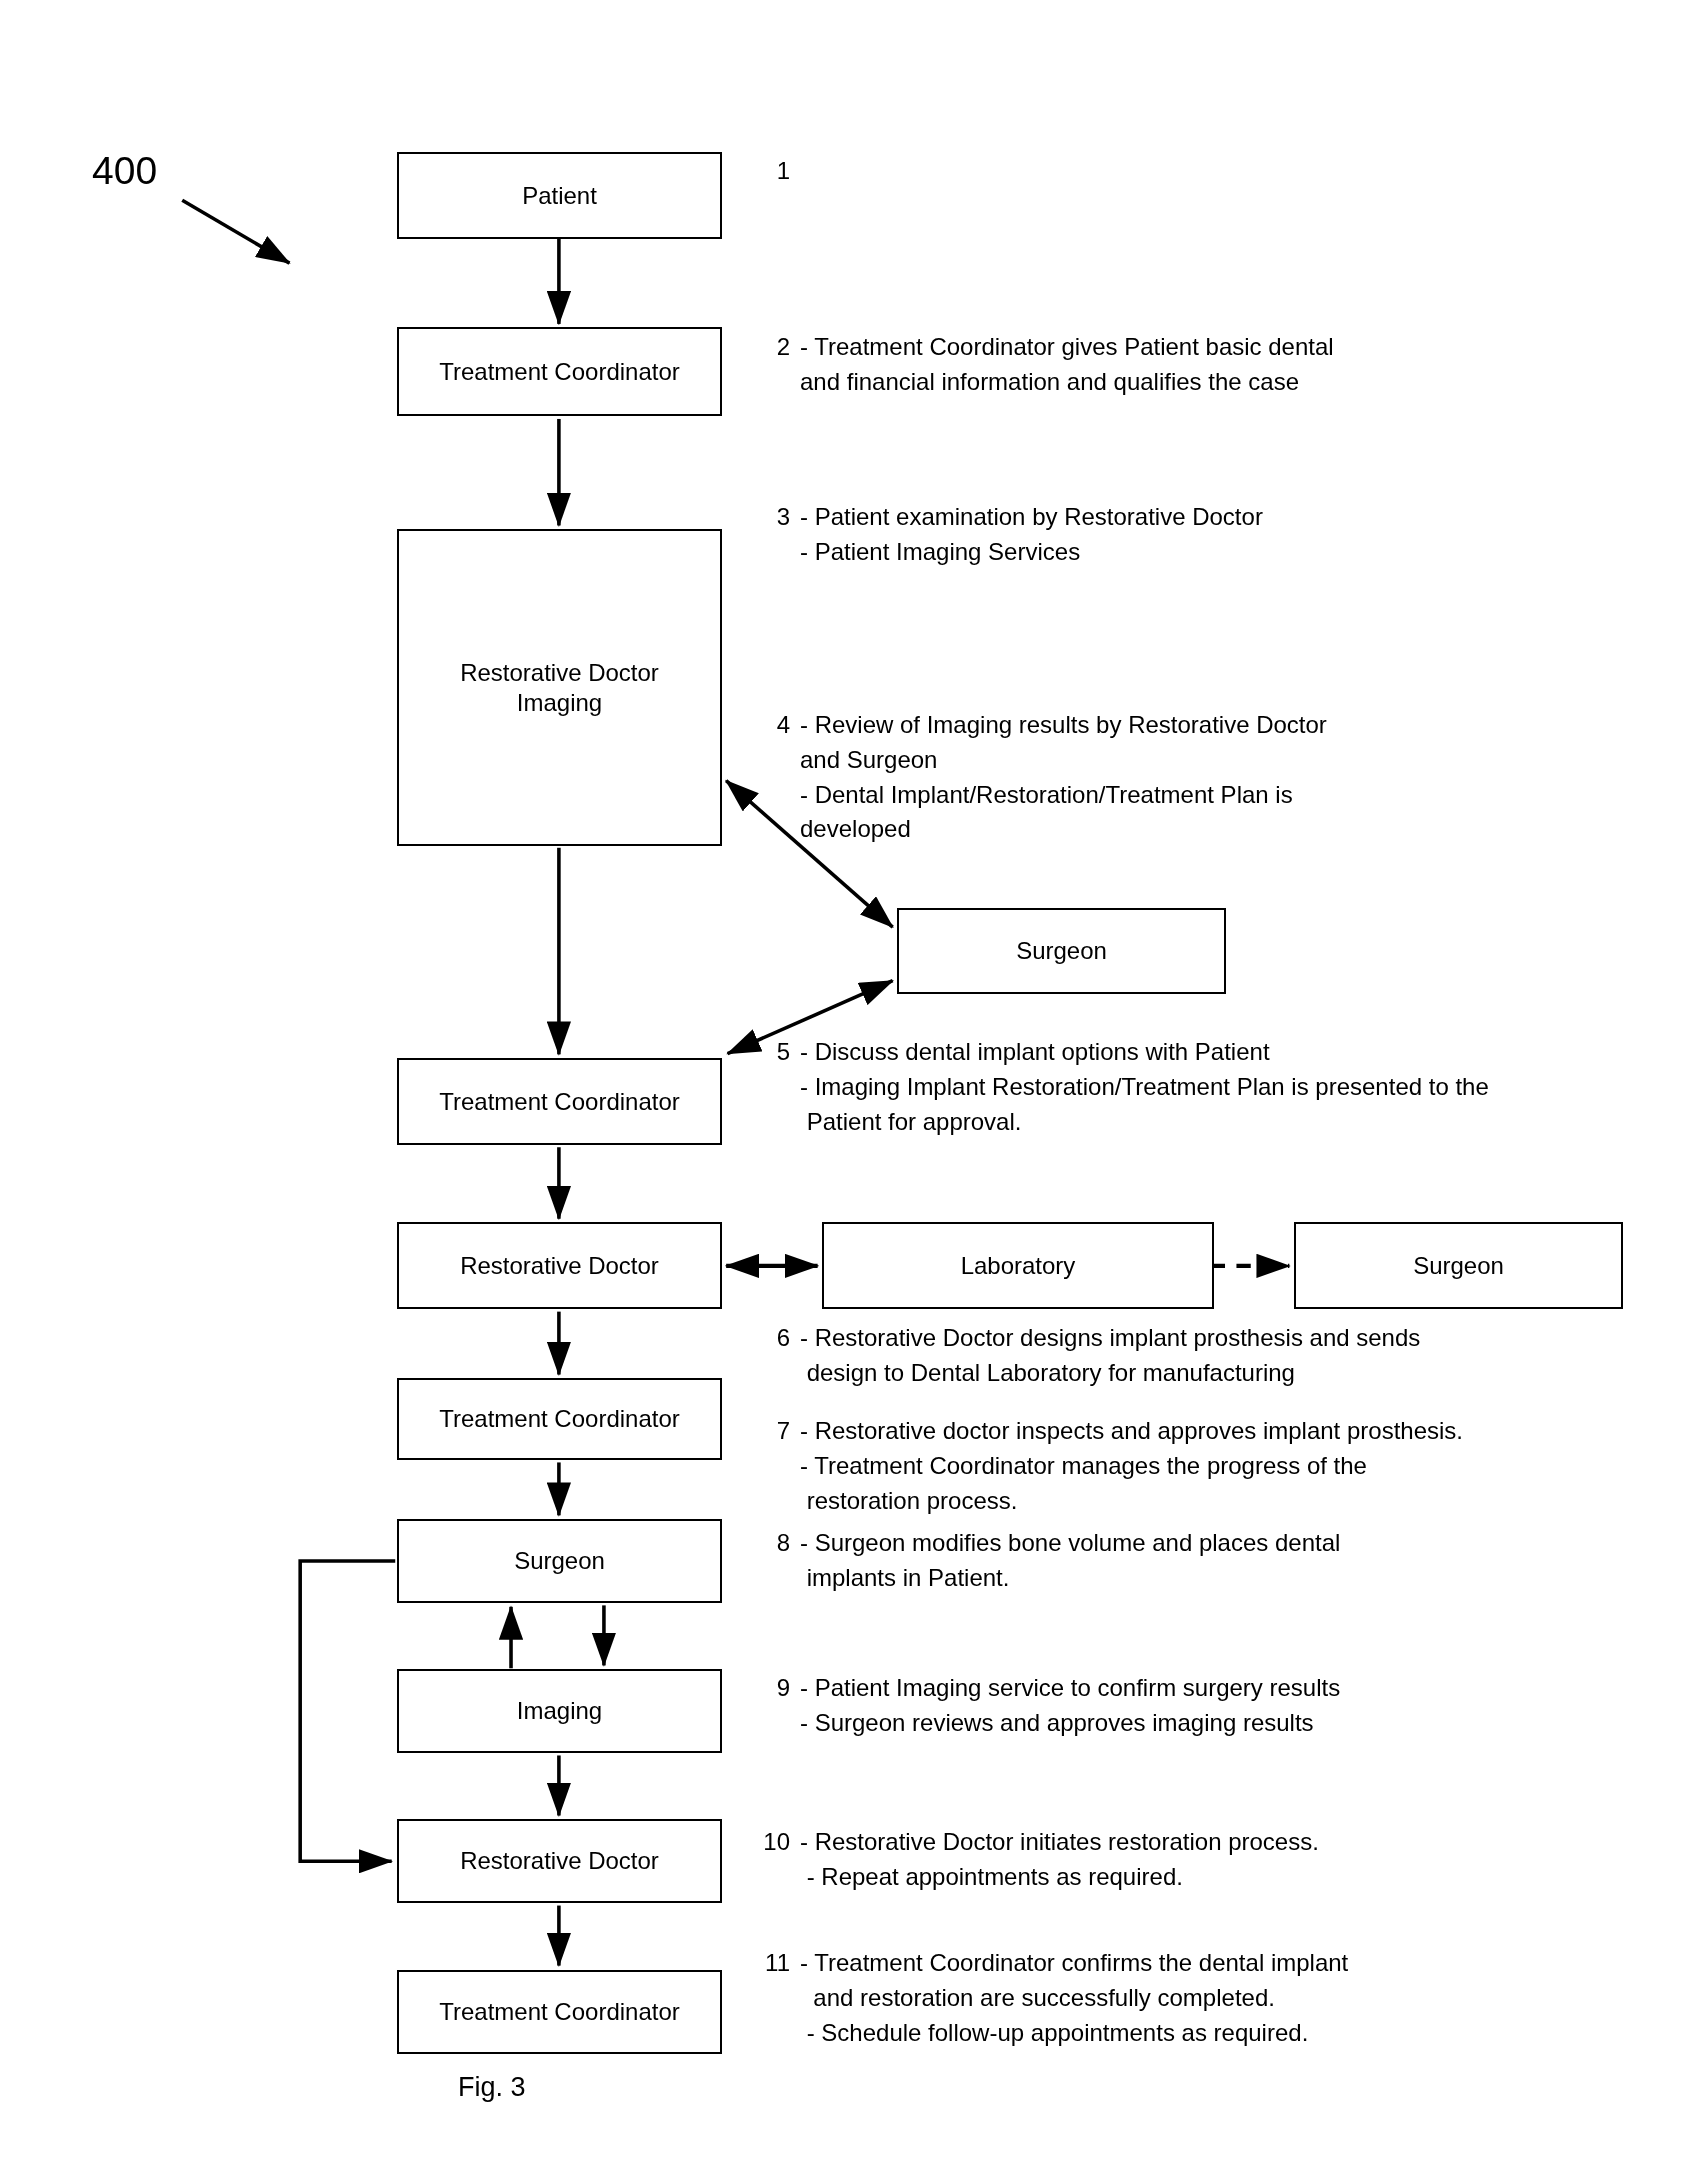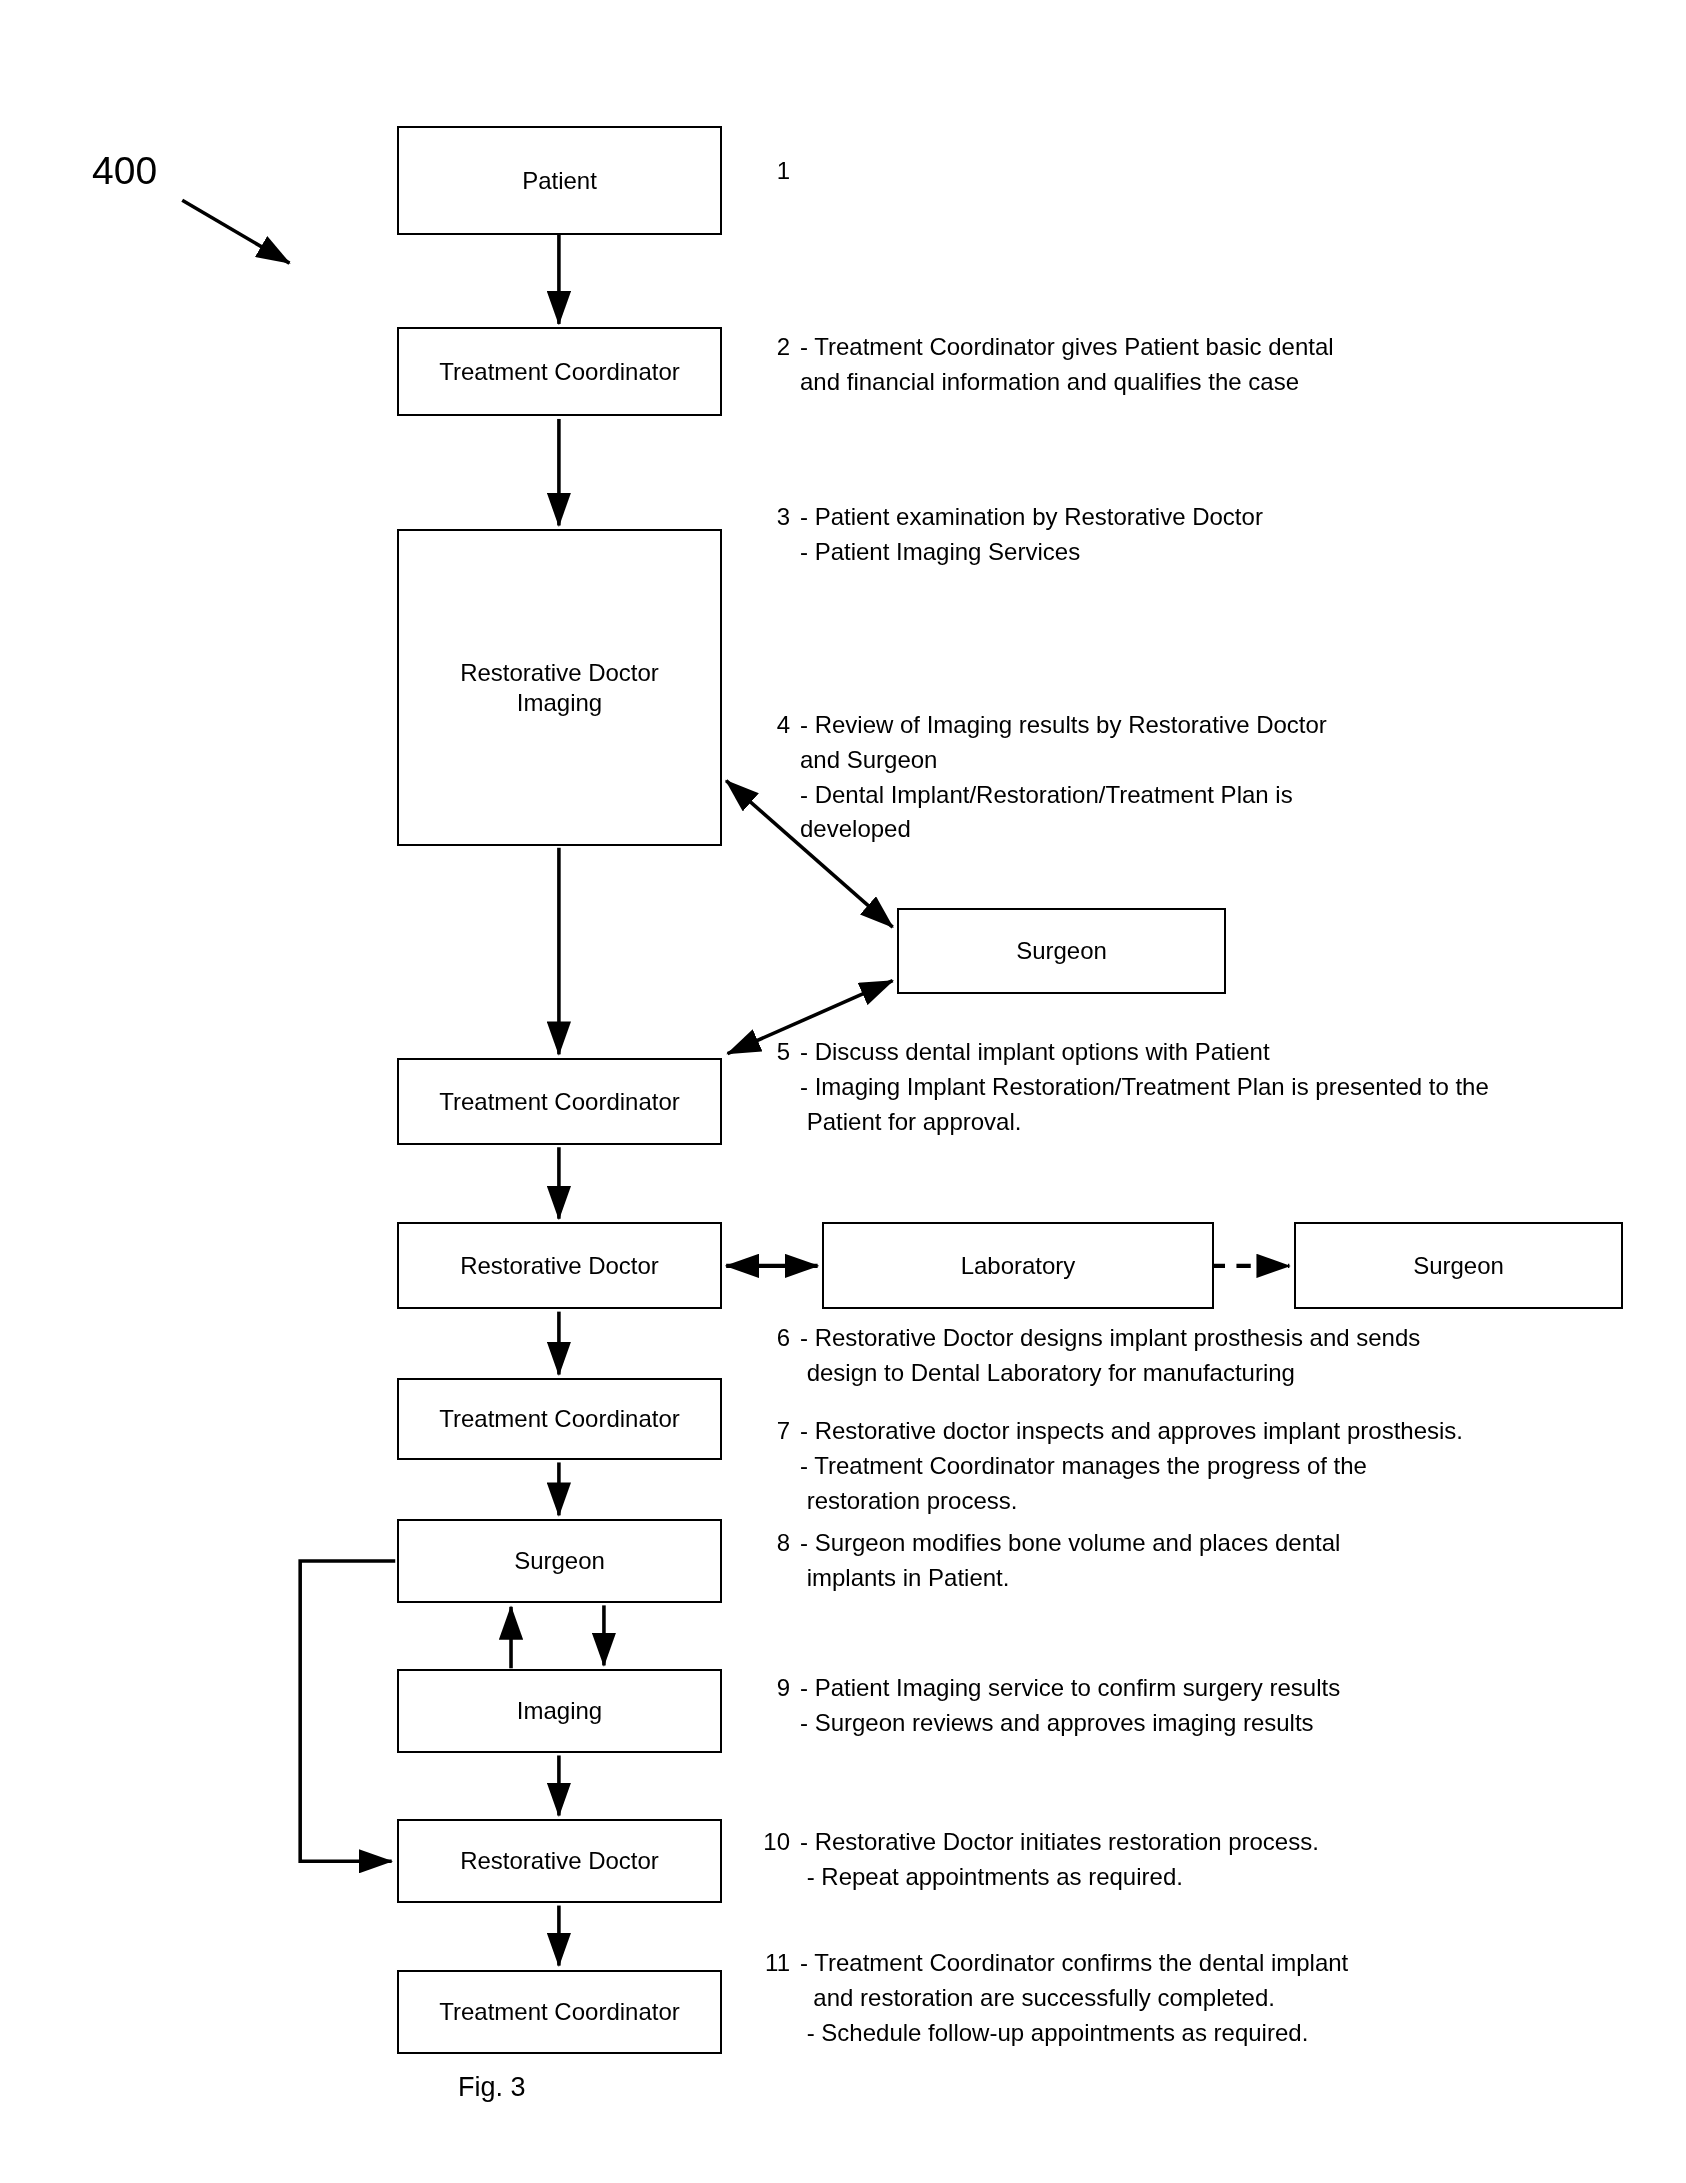--- a/index.html
+++ b/index.html
@@ -88,21 +88,21 @@
     <line x1="1249" y1="1372" x2="1018" y2="1474" stroke="#000" stroke-width="5" marker-start="url(#ah)" marker-end="url(#ah)"></line>
 
     <line x1="1016" y1="1771" x2="1144" y2="1771" stroke="#000" stroke-width="6" marker-start="url(#ah)" marker-end="url(#ah)"></line>
     <line x1="1622" y1="1771" x2="1804" y2="1771" stroke="#000" stroke-width="6" stroke-dasharray="20 16" marker-start="url(#ah)" marker-end="url(#ah)"></line>
 
     <polyline points="553,2184 420,2184 420,2604 548,2604" fill="none" stroke="#000" stroke-width="5" marker-end="url(#ah)"></polyline>
   </svg>
 
   <div class="ref-label">400</div>
 
-  <div class="node" style="left:397px; top:126px; width:325px; height:109px;">
+  <div class="node" style="left:397px; top:152px; width:325px; height:87px;">
     <span class="lbl">Patient</span>
   </div>
 
   <div class="node" style="left:397px; top:327px; width:325px; height:89px;">
     <span class="lbl">Treatment Coordinator</span>
   </div>
 
   <div class="node" style="left:397px; top:529px; width:325px; height:317px;">
     <span class="lbl">Restorative Doctor
 Imaging</span>

